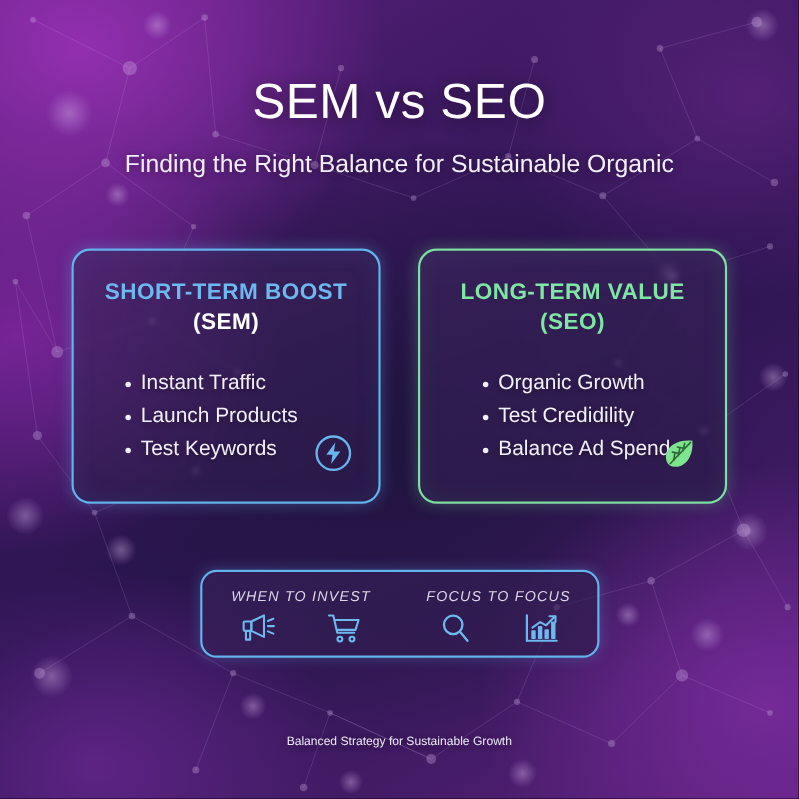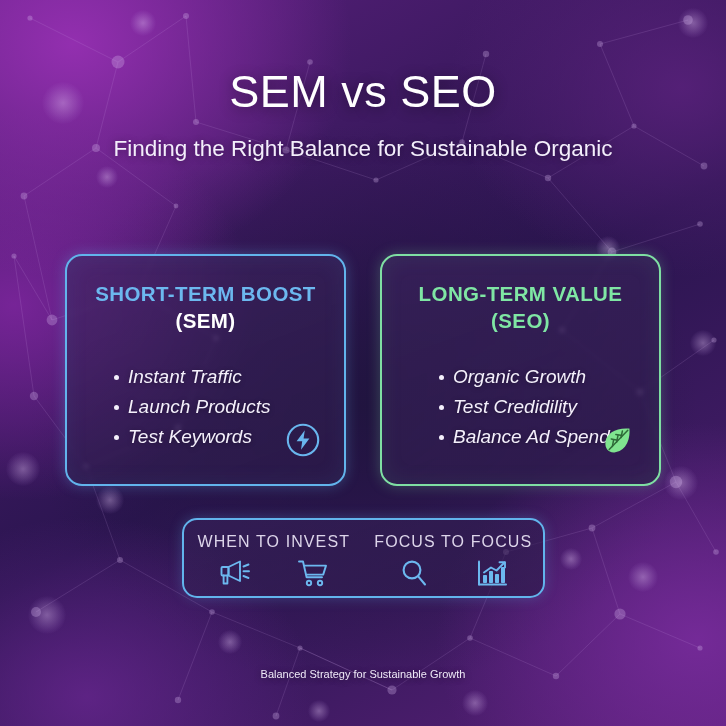--- a/index.html
+++ b/index.html
@@ -77,21 +77,20 @@
   
   .cards {
     position: absolute;
     top: 226px;
     left: 65px;
     width: 596px;
     height: 232px;
     display: flex;
     justify-content: space-between;
     z-index: 5;
-    margin-top: 28px;
   }
   .card {
     position: relative;
     box-sizing: border-box;
     width: 281px;
     height: 232px;
     border-radius: 17px;
     padding: 24px 18px 18px 18px;
     background: linear-gradient(160deg, rgba(62, 38, 96, 0.62) 0%, rgba(44, 27, 74, 0.72) 100%);
     backdrop-filter: blur(2px);
@@ -119,21 +118,20 @@
   .card--seo .card-heading .line1 { color: #7fe6a4; }
   .card--seo .card-heading .line2 { color: #7fe6a4; }
 
   .card-list {
     list-style: none;
     margin: 0;
     padding: 0;
     position: absolute;
     left: 0; right: 0;
     top: 108px;
-    font-style: italic;
   }
   .card-list li {
     position: relative;
     font-size: 19px;
     color: #f4f0fb;
     line-height: 1.42;
     padding-left: 14px;
     margin-bottom: 3px;
     text-shadow: 0 1px 5px rgba(0,0,0,0.35);
   }
@@ -175,24 +173,25 @@
   }
   .bb-group {
     flex: 1 1 50%;
     display: flex;
     flex-direction: column;
     align-items: center;
     justify-content: center;
     padding-top: 4px;
   }
   .bb-label {
-    font-size: 16px;
+    font-size: 13px;
     letter-spacing: 1.1px;
     color: #ddd5ea;
     margin-bottom: 7px;
+    font-style: italic;
   }
   .bb-icons {
     display: flex;
     gap: 46px;
     align-items: center;
     justify-content: center;
   }
   .bb-icons svg { display: block; }
 
   

